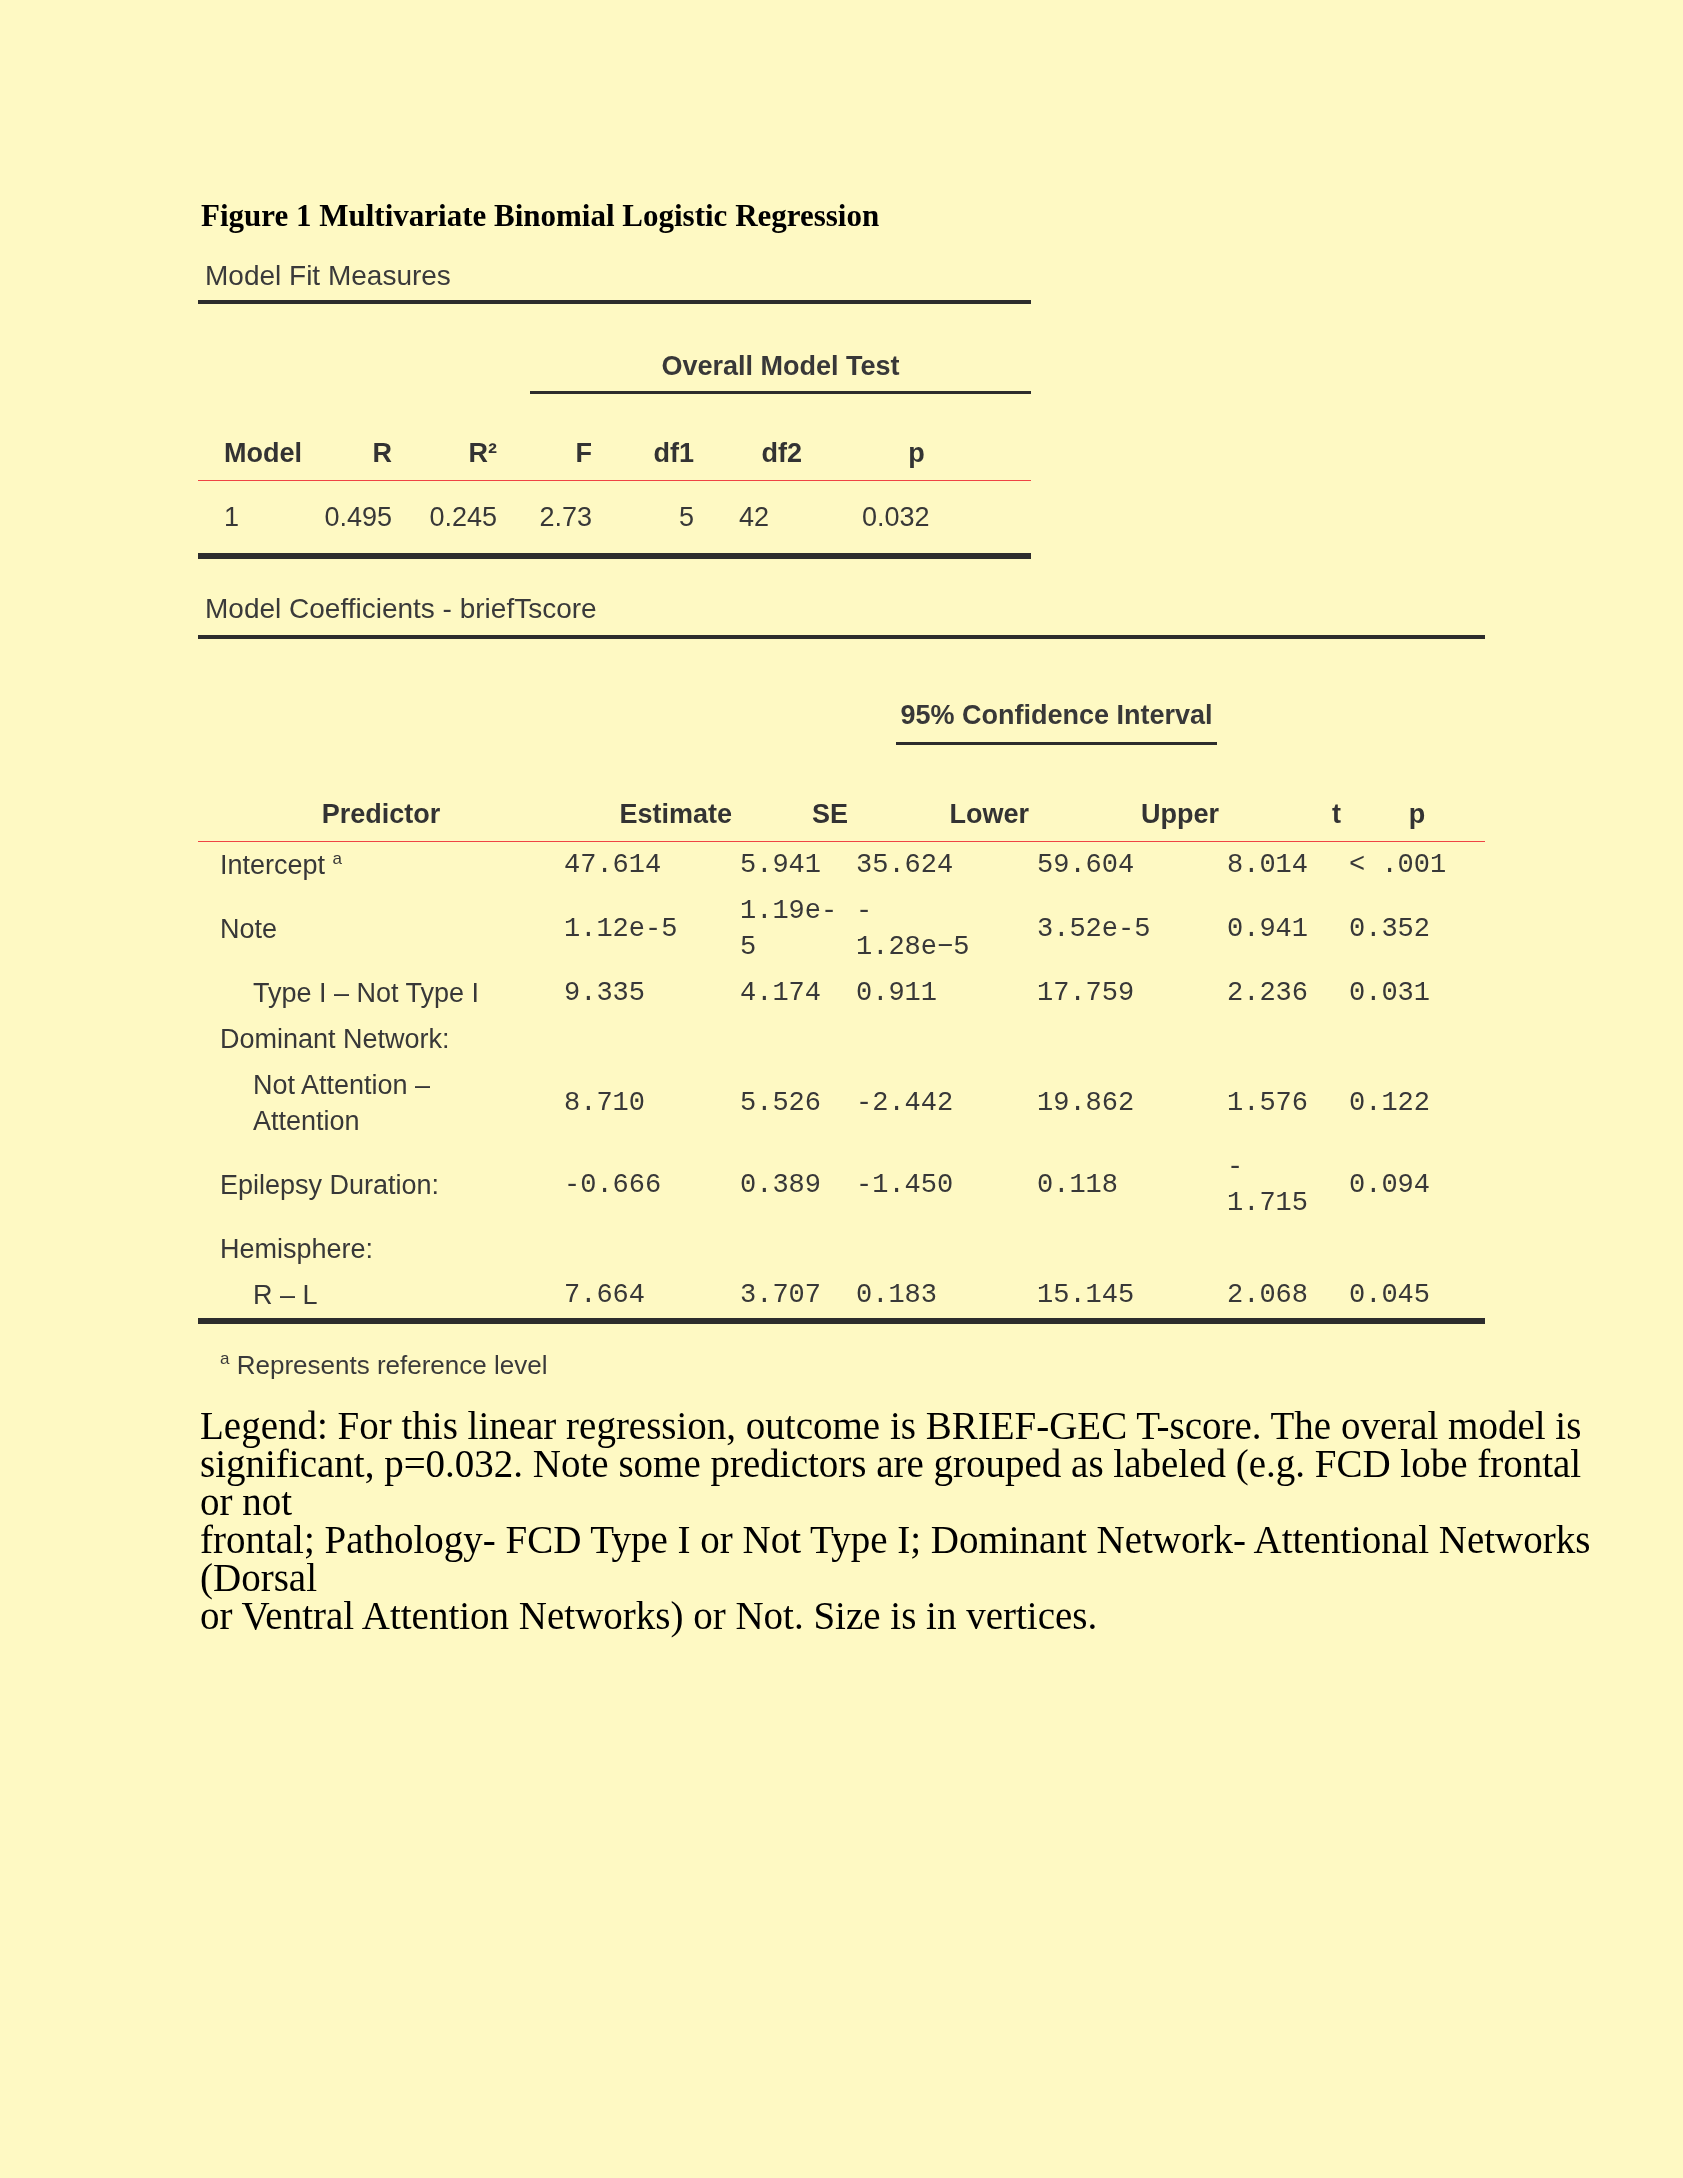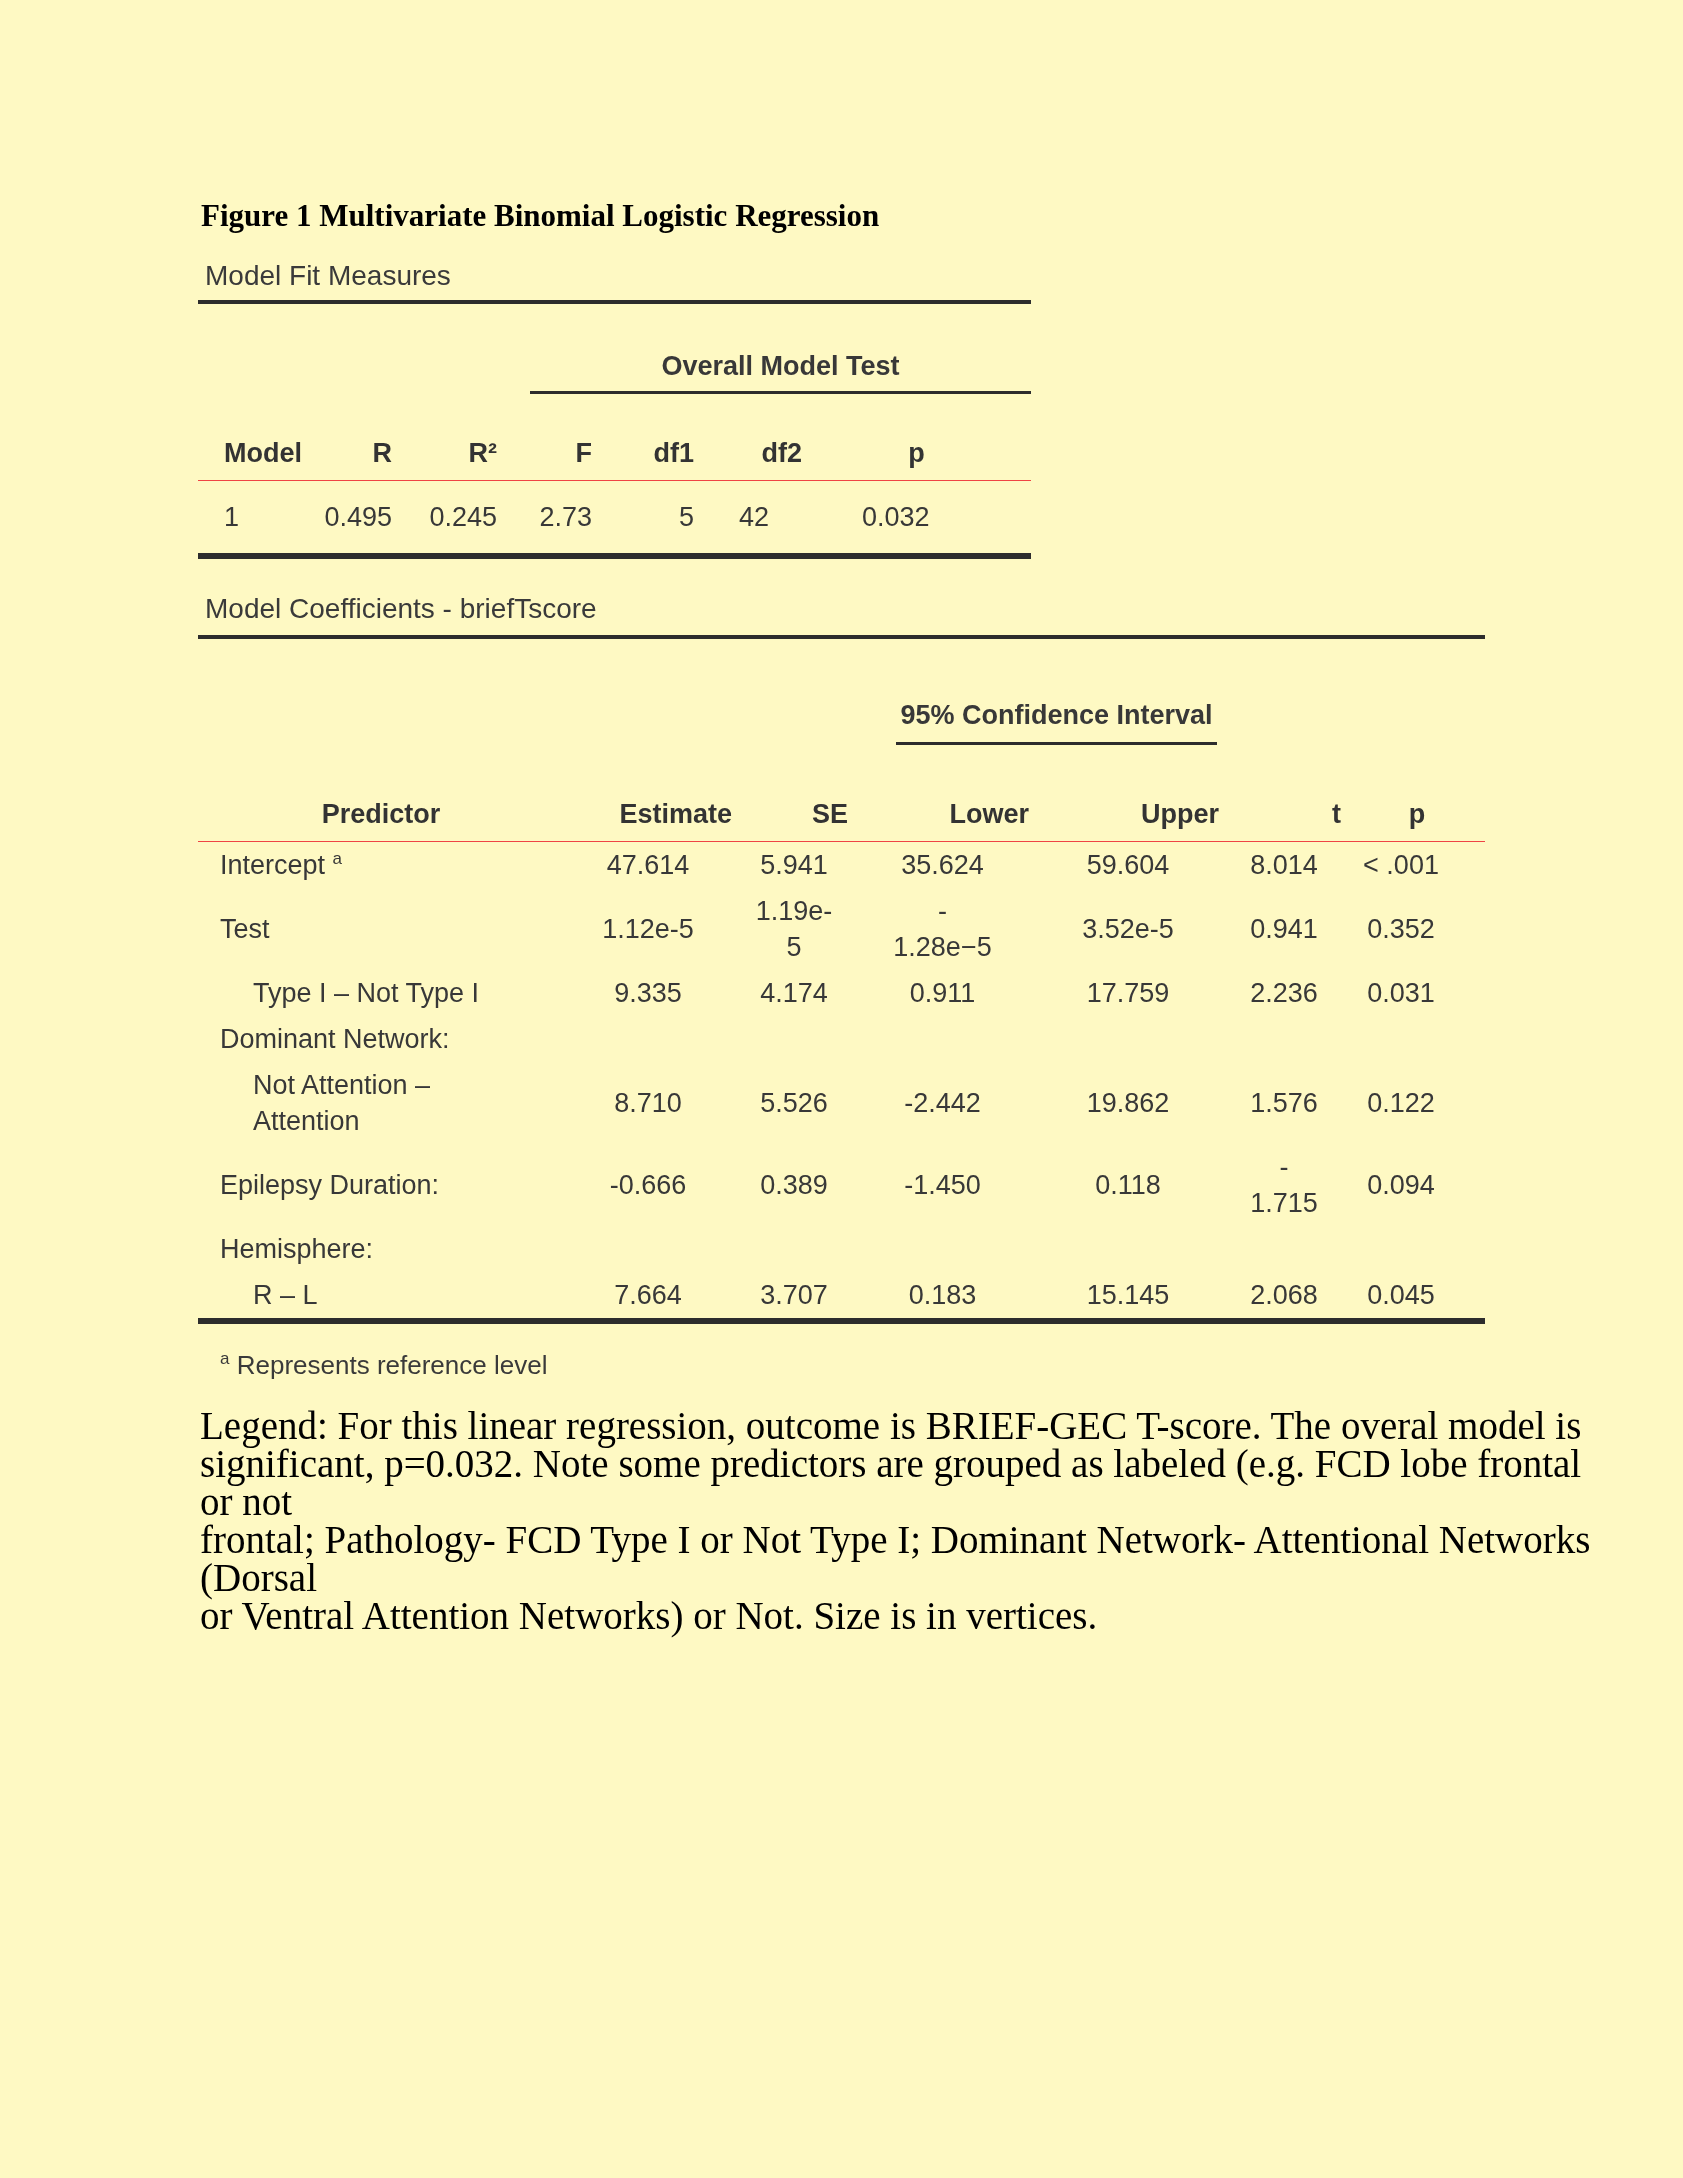--- a/index.html
+++ b/index.html
@@ -41,21 +41,21 @@
   #fit-table .h4, #fit-table .v4 { text-align:right; padding-right:2px; }
   #fit-table .h5 { text-align:right; }
   #fit-table .v5 { text-align:left; padding-left:43px; }
   #fit-table .h6 { text-align:center; }
   #fit-table .v6 { text-align:left; padding-left:60px; }
 
   
   #coef-table td { padding-top:5px; padding-bottom:5px; line-height:36px; }
   #coef-table .c-pred { text-align:left; padding-left:22px; }
   #coef-table .c-pred.indent { padding-left:55px; }
-  #coef-table .c-num { text-align:center; padding-right:8px; }
+  #coef-table .c-num { text-align:left; padding-right:8px;font-family:Liberation Mono, monospace; }
   #coef-table .c5 { padding-right:32px; }
   #coef-table .hp { text-align:center; }
   #coef-table .h-pred { text-align:center; }
   #coef-table .h-num { text-align:right; padding-right:8px; }
   sup { font-size:17px; vertical-align:super; line-height:0; }
 
   .footnote { margin-top:26px; margin-left:22px; font-size:26px; color:#3a3a3a; }
   .legend { margin-top:26px; margin-left:2px; font-family:"Liberation Serif", serif;
             color:#000; font-size:39px; line-height:38px; width:1416px; white-space:pre-line; }
 </style>
@@ -139,21 +139,21 @@
       <tr>
             <td class="c-pred">Intercept <sup>a</sup></td>
             <td class="c-num c0">47.614</td>
             <td class="c-num c1">5.941</td>
             <td class="c-num c2">35.624</td>
             <td class="c-num c3">59.604</td>
             <td class="c-num c4">8.014</td>
             <td class="c-num c5">&lt; .001</td>
           </tr>
           <tr>
-            <td class="c-pred">Test</td>
+            <td class="c-pred">Note</td>
             <td class="c-num c0">1.12e-5</td>
             <td class="c-num c1">1.19e-
 5</td>
             <td class="c-num c2">-
 1.28e−5</td>
             <td class="c-num c3">3.52e-5</td>
             <td class="c-num c4">0.941</td>
             <td class="c-num c5">0.352</td>
           </tr>
           <tr>

